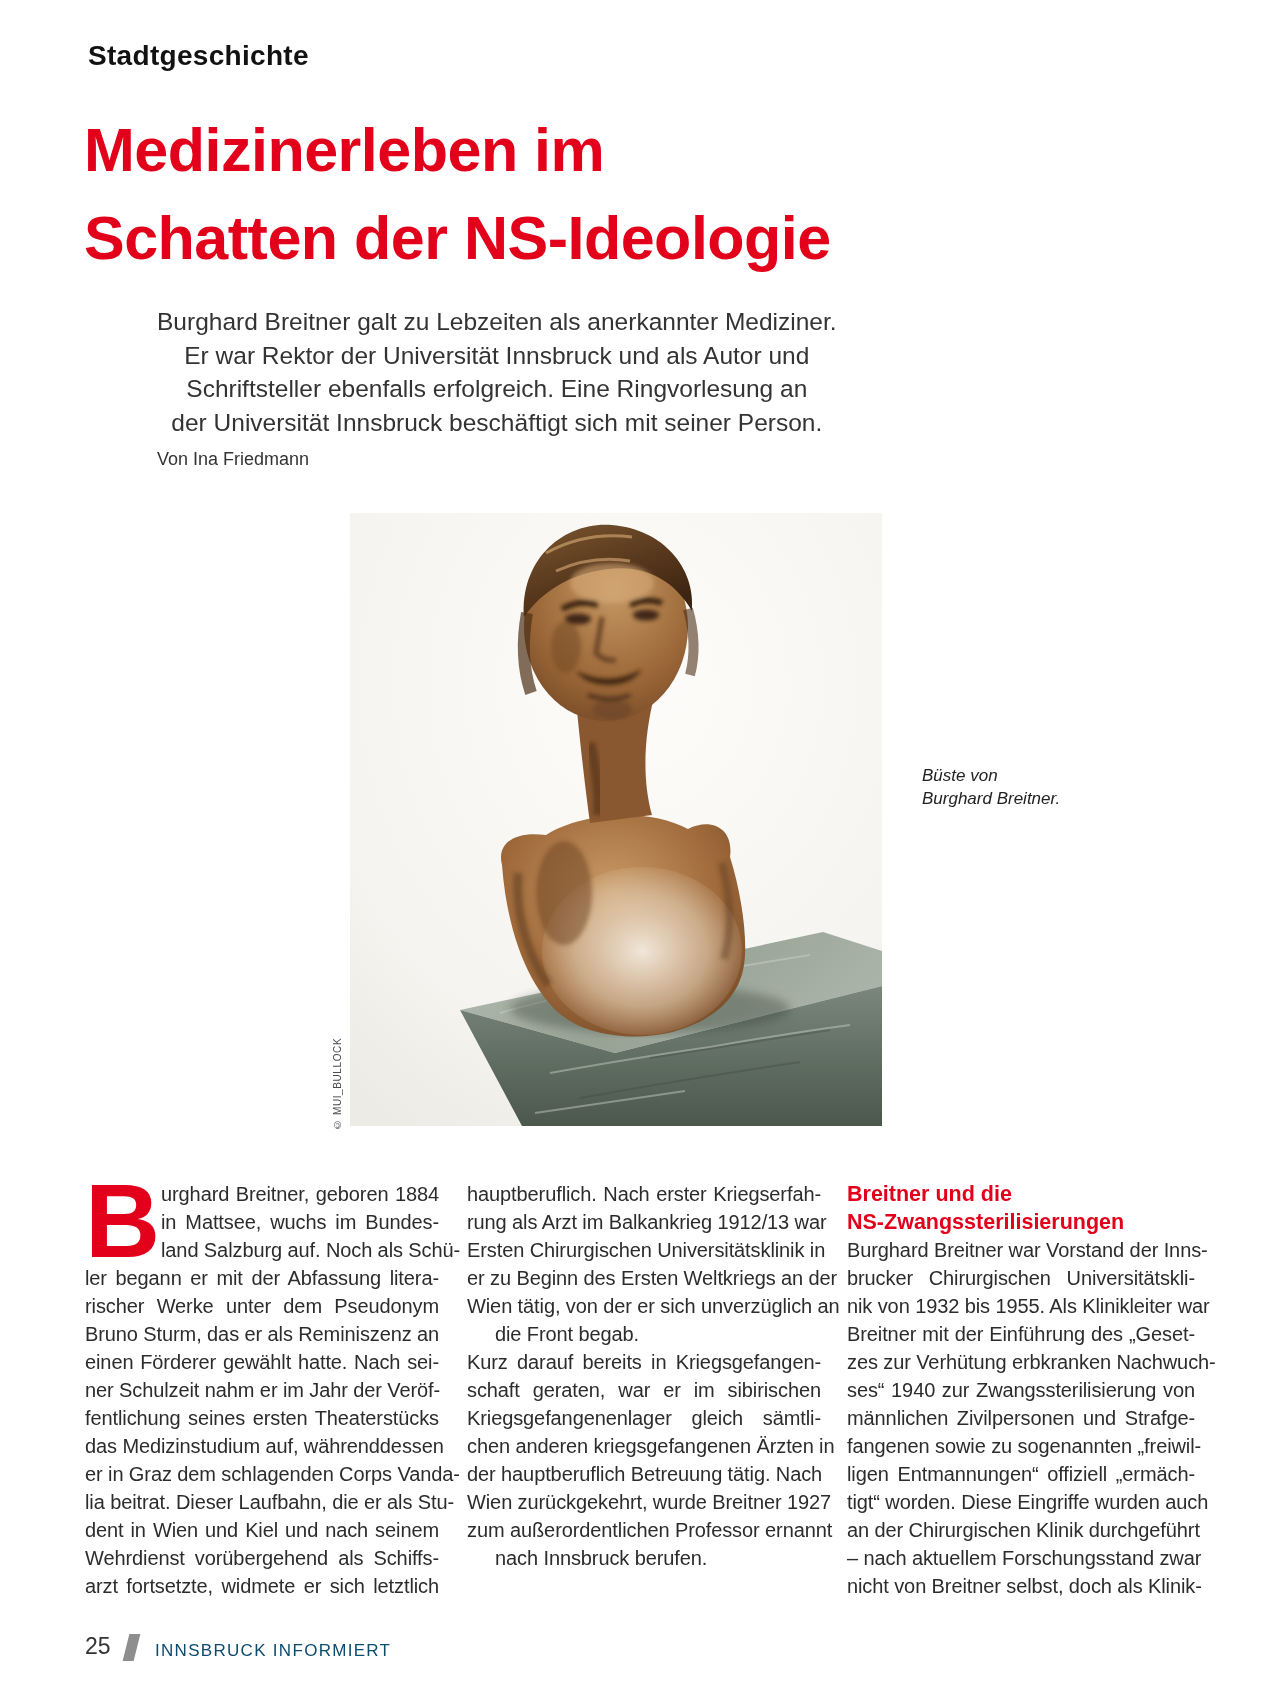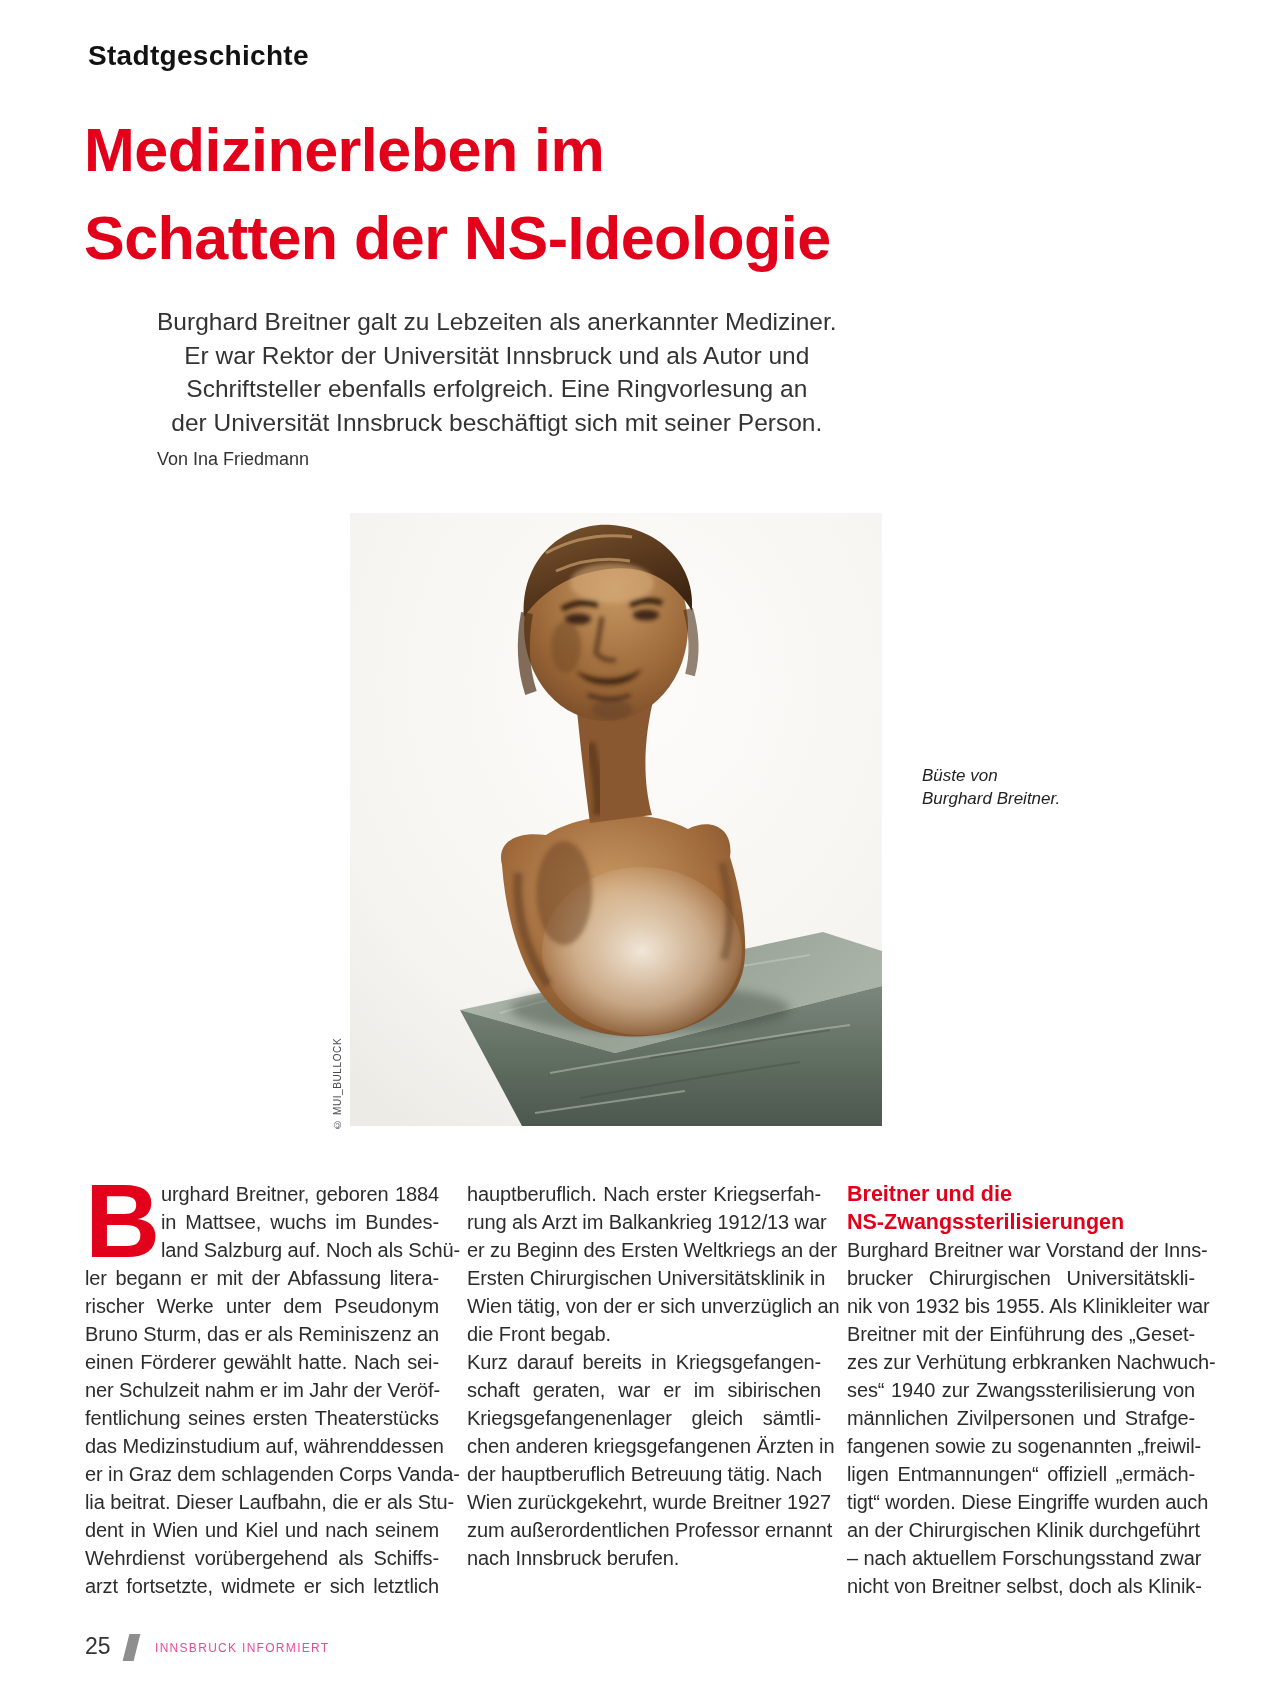--- a/index.html
+++ b/index.html
@@ -41,40 +41,40 @@
     position:absolute; top:1180px;
     font-size:20px; line-height:28px; color:var(--ink);
   }
   .col1 { left:85px;  width:354px; }
   .col2 { left:467px; width:354px; }
   .col3 { left:847px; width:348px; }
   .tline {
     height:28px; text-align:justify; text-align-last:justify;
     white-space:nowrap; letter-spacing:-0.1px; overflow:visible;
   }
-  .tline.end { text-align-last:left; }
+  .tline.end { text-align-last:left;margin-left:28px; }
   .dropcap {
     float:left; width:70px; height:84px; margin-right:6px;
     color:var(--red); font-weight:700; font-size:104px; line-height:82px;
   }
   .col-heading {
     color:var(--red); font-weight:700; font-size:21.5px; line-height:28px;
     height:28px; white-space:nowrap;
   }
   .footer-num {
     position:absolute; left:85px; top:1633px;
     font-size:23px; color:#333;
   }
   .footer-slash {
     position:absolute; left:126px; top:1634px; width:11px; height:27px;
     background:#8e8e8e; transform:skewX(-14deg);
   }
   .footer-title {
     position:absolute; left:155px; top:1641px;
-    font-size:12px; letter-spacing:1.3px; color:#ec4899;
+    font-size:17px; letter-spacing:1.3px; color:#0c4a6e;
   }
 </style>
 </head>
 <body>
 
 <div class="page">
 
   <div class="kicker">Stadtgeschichte</div>
 
   <div class="title">
@@ -215,22 +215,22 @@
         <div class="tline">dent in Wien und Kiel und nach seinem</div>
         <div class="tline">Wehrdienst vorübergehend als Schiffs-</div>
         <div class="tline">arzt fortsetzte, widmete er sich letztlich</div>
       </div>
   </div>
 
   <div class="col col2">
     <div>
         <div class="tline">hauptberuflich. Nach erster Kriegserfah-</div>
         <div class="tline">rung als Arzt im Balkankrieg 1912/13 war</div>
+        <div class="tline">Ersten Chirurgischen Universitätsklinik in</div>
         <div class="tline">er zu Beginn des Ersten Weltkriegs an der</div>
-        <div class="tline">Ersten Chirurgischen Universitätsklinik in</div>
         <div class="tline">Wien tätig, von der er sich unverzüglich an</div>
         <div class="tline end">die Front begab.</div>
         <div class="tline">Kurz darauf bereits in Kriegsgefangen-</div>
         <div class="tline">schaft geraten, war er im sibirischen</div>
         <div class="tline">Kriegsgefangenenlager gleich sämtli-</div>
         <div class="tline">chen anderen kriegsgefangenen Ärzten in</div>
         <div class="tline">der hauptberuflich Betreuung tätig. Nach</div>
         <div class="tline">Wien zurückgekehrt, wurde Breitner 1927</div>
         <div class="tline">zum außerordentlichen Professor ernannt</div>
         <div class="tline end">nach Innsbruck berufen.</div>

